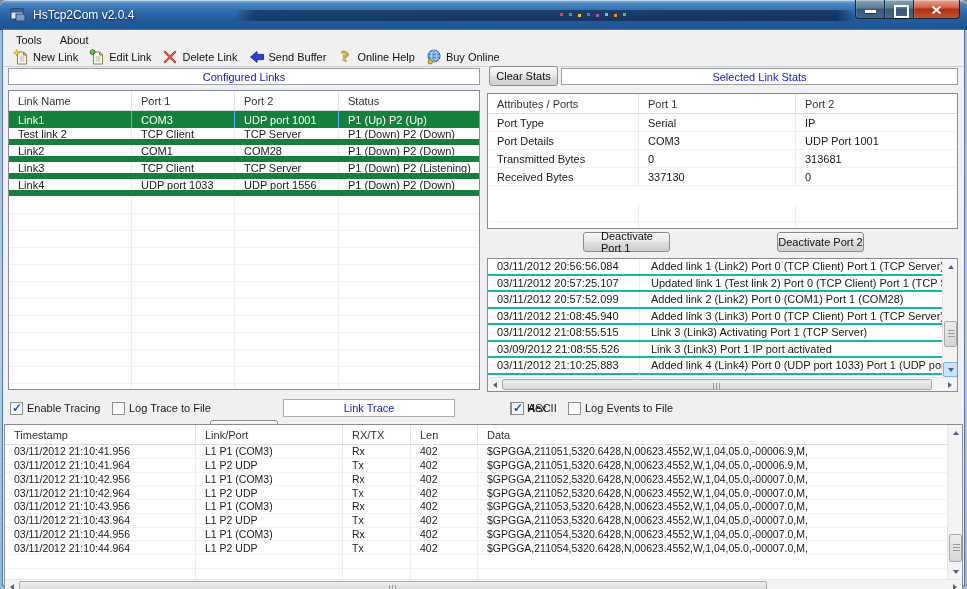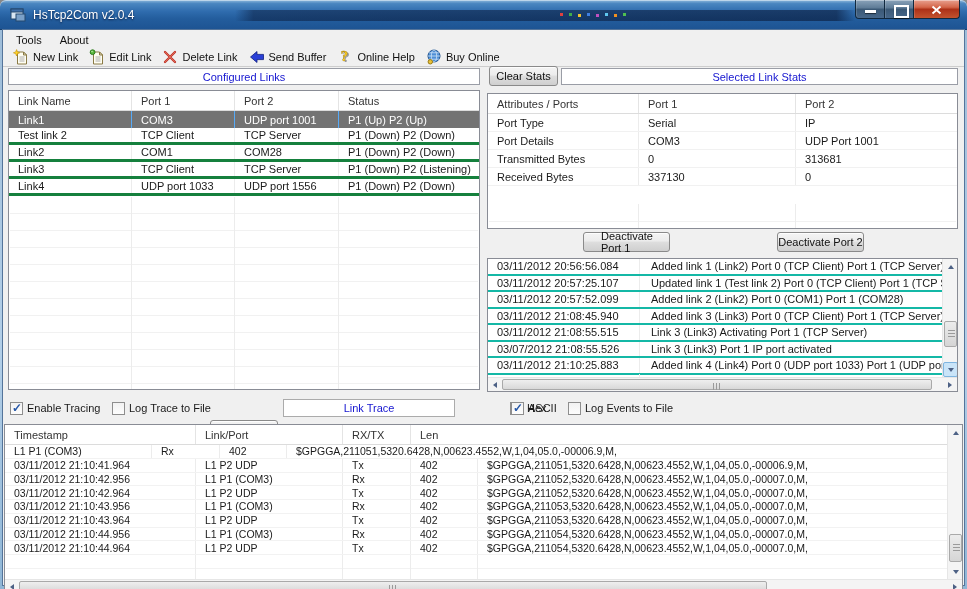--- a/index.html
+++ b/index.html
@@ -49,22 +49,22 @@
   .lv-head{display:flex;height:20px;line-height:20px;border-bottom:1px solid #dcdcdc;color:#333;background:#fff;}
   .lv-head .cell{border-right:1px solid #e4e4e4;}
   .cell{padding-left:9px;white-space:nowrap;overflow:hidden;}
   .row{display:flex;align-items:center;}
   .row .cell{border-right:1px solid #ececec;height:100%;display:flex;align-items:center;}
   .row .cell:last-child, .lv-head .cell:last-child{border-right:none;}
   .sep{position:absolute;width:1px;background:#ececec;}
   .gridlines{position:absolute;left:1px;right:1px;}
   
   .lt .c1{width:123px}.lt .c2{width:103px}.lt .c3{width:104px}.lt .c4{flex:1}
-  .lt .row{height:17px;border-bottom:3px solid #15803d;}
-  .lt .row.selected{background:#737373;color:#fff;border-bottom:none;}
+  .lt .row{height:17px;border-bottom:6px solid #15803d;}
+  .lt .row.selected{background:#15803d;color:#fff;border-bottom:none;}
   .lt .row.selected .cell{border-right-color:#57aaf7;}
   
   .st .c1{width:151px}.st .c2{width:157px}.st .c3{flex:1}
   .st .row{height:18px;border-bottom:1px solid #f1f1f1;}
   
   .ev .c1{width:152px}.ev .c2{flex:1;padding-left:11px}
   .ev .row{height:16.5px;border-bottom:2px solid #14b8a6;}
   
   .tt .c1{width:191px}.tt .c2{width:147px}.tt .c3{width:68px}.tt .c4{width:67px}.tt .c5{flex:1}
   .tt .row{height:13.75px;border-bottom:1px solid #f2f2f2;font-size:10.5px;}
@@ -270,21 +270,21 @@
     </div>
     <div class="row">
       <div class="cell c1">03/11/2012 21:08:45.940</div>
       <div class="cell c2">Added link 3 (Link3) Port 0 (TCP Client) Port 1 (TCP Server)</div>
     </div>
     <div class="row">
       <div class="cell c1">03/11/2012 21:08:55.515</div>
       <div class="cell c2">Link 3 (Link3) Activating Port 1 (TCP Server)</div>
     </div>
     <div class="row">
-      <div class="cell c1">03/07/2012 21:08:55.526</div>
+      <div class="cell c1">03/09/2012 21:08:55.526</div>
       <div class="cell c2">Link 3 (Link3) Port 1 IP port activated</div>
     </div>
     <div class="row">
       <div class="cell c1">03/11/2012 21:10:25.883</div>
       <div class="cell c2">Added link 4 (Link4) Port 0 (UDP port 1033) Port 1 (UDP port 1556)</div>
     </div>
     <div class="sep" style="left:151px;top:115px;bottom:14px;"></div>
 
     <div class="sb-v" style="right:0;top:0;bottom:14px;">
       <div class="sb-btn" style="left:0;top:0;width:15px;height:15px;">
@@ -333,22 +333,24 @@
     <span class="cb"></span>
     <span>Log Events to File</span>
   </div>
 
   <div class="lv tt" style="left:4px;top:424px;width:959px;height:170px;">
     <div class="lv-head">
       <div class="cell c1">Timestamp</div>
       <div class="cell c2">Link/Port</div>
       <div class="cell c3">RX/TX</div>
       <div class="cell c4">Len</div>
-    </div>
-    <div class="row">
+      <div class="cell c5">Data</div>
+    </div>
+    <div class="row">
+      <div class="cell c1">03/11/2012 21:10:41.956</div>
       <div class="cell c2">L1 P1 (COM3)</div>
       <div class="cell c3">Rx</div>
       <div class="cell c4">402</div>
       <div class="cell c5">$GPGGA,211051,5320.6428,N,00623.4552,W,1,04,05.0,-00006.9,M,</div>
     </div>
     <div class="row">
       <div class="cell c1">03/11/2012 21:10:41.964</div>
       <div class="cell c2">L1 P2 UDP</div>
       <div class="cell c3">Tx</div>
       <div class="cell c4">402</div>

